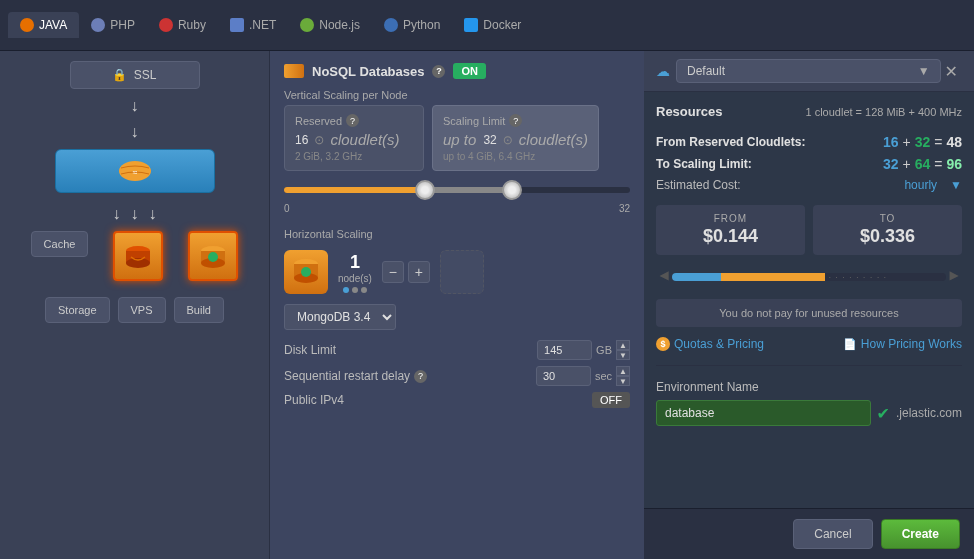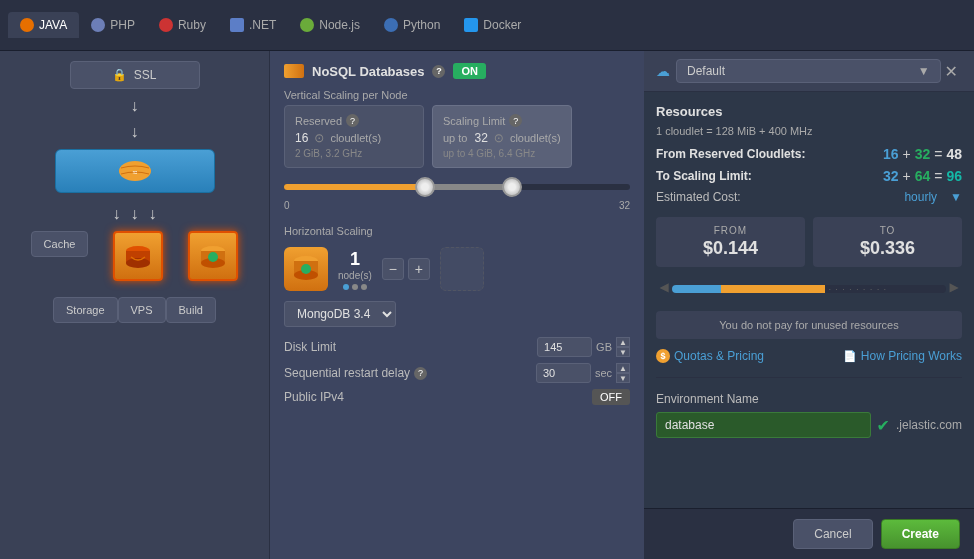--- a/index.html
+++ b/index.html
@@ -141,20 +141,21 @@
     .db-icon-inner {
       width: 36px;
       height: 36px;
       display: flex;
       align-items: center;
       justify-content: center;
     }
 
     .bottom-buttons-row {
       display: flex;
+      gap: 8px;
       margin-top: 8px;
     }
 
     .bottom-small-btn {
       background: #4a5168;
       border: 1px solid #5a6178;
       border-radius: 4px;
       padding: 6px 12px;
       color: #ccc;
       cursor: pointer;
@@ -244,21 +245,22 @@
       font-size: 12px;
       color: #e0e0e0;
     }
 
     .cloudlet-num {
       color: #e0e0e0;
     }
 
     .cloudlet-label {
       color: #aaa;
-      font-size: 11px;
+      font-size: 15px;
+      font-style: italic;
     }
 
     .cloudlet-sub {
       font-size: 10px;
       color: #888;
       margin-top: 3px;
     }
 
     .slider-area {
       padding: 4px 0;
@@ -963,21 +965,21 @@
             <span>Default</span>
             <span style="color:#aaa;">▼</span>
           </div>
         </div>
         <span class="close-x">✕</span>
       </div>
 
       <div class="right-panel-body">
 
         <div class="resources-section">
-          <div style="display:flex; align-items:baseline; justify-content:space-between; margin-bottom:6px;flex-direction:column;">
+          <div style="display:flex; align-items:baseline; justify-content:space-between; margin-bottom:6px;">
             <span class="resources-title">Resources</span>
             <span class="resources-eq">1 cloudlet = 128 MiB + 400 MHz</span>
           </div>
 
           <div class="resource-row">
             <div class="resource-label">
               <span>From</span> <span>Reserved Cloudlets:</span>
             </div>
             <div class="resource-row-num">
               <span class="val-blue resource-value">16</span>
@@ -990,21 +992,21 @@
 
           <div class="resource-row">
             <div class="resource-label">
               <span>To</span> <span>Scaling Limit:</span>
             </div>
             <div class="resource-row-num">
               <span class="val-blue resource-value">32</span>
               <span class="val-plus">+</span>
               <span class="val-green resource-value">64</span>
               <span class="val-plus">=</span>
-              <span class="resource-value" style="color:#14b8a6;">96</span>
+              <span class="resource-value" style="color:#86efac;">96</span>
             </div>
           </div>
 
           <div class="resource-row">
             <span class="estimated-label">Estimated Cost:</span>
             <div class="hourly-dropdown">
               <span>hourly</span>
               <span>▼</span>
             </div>
           </div>

